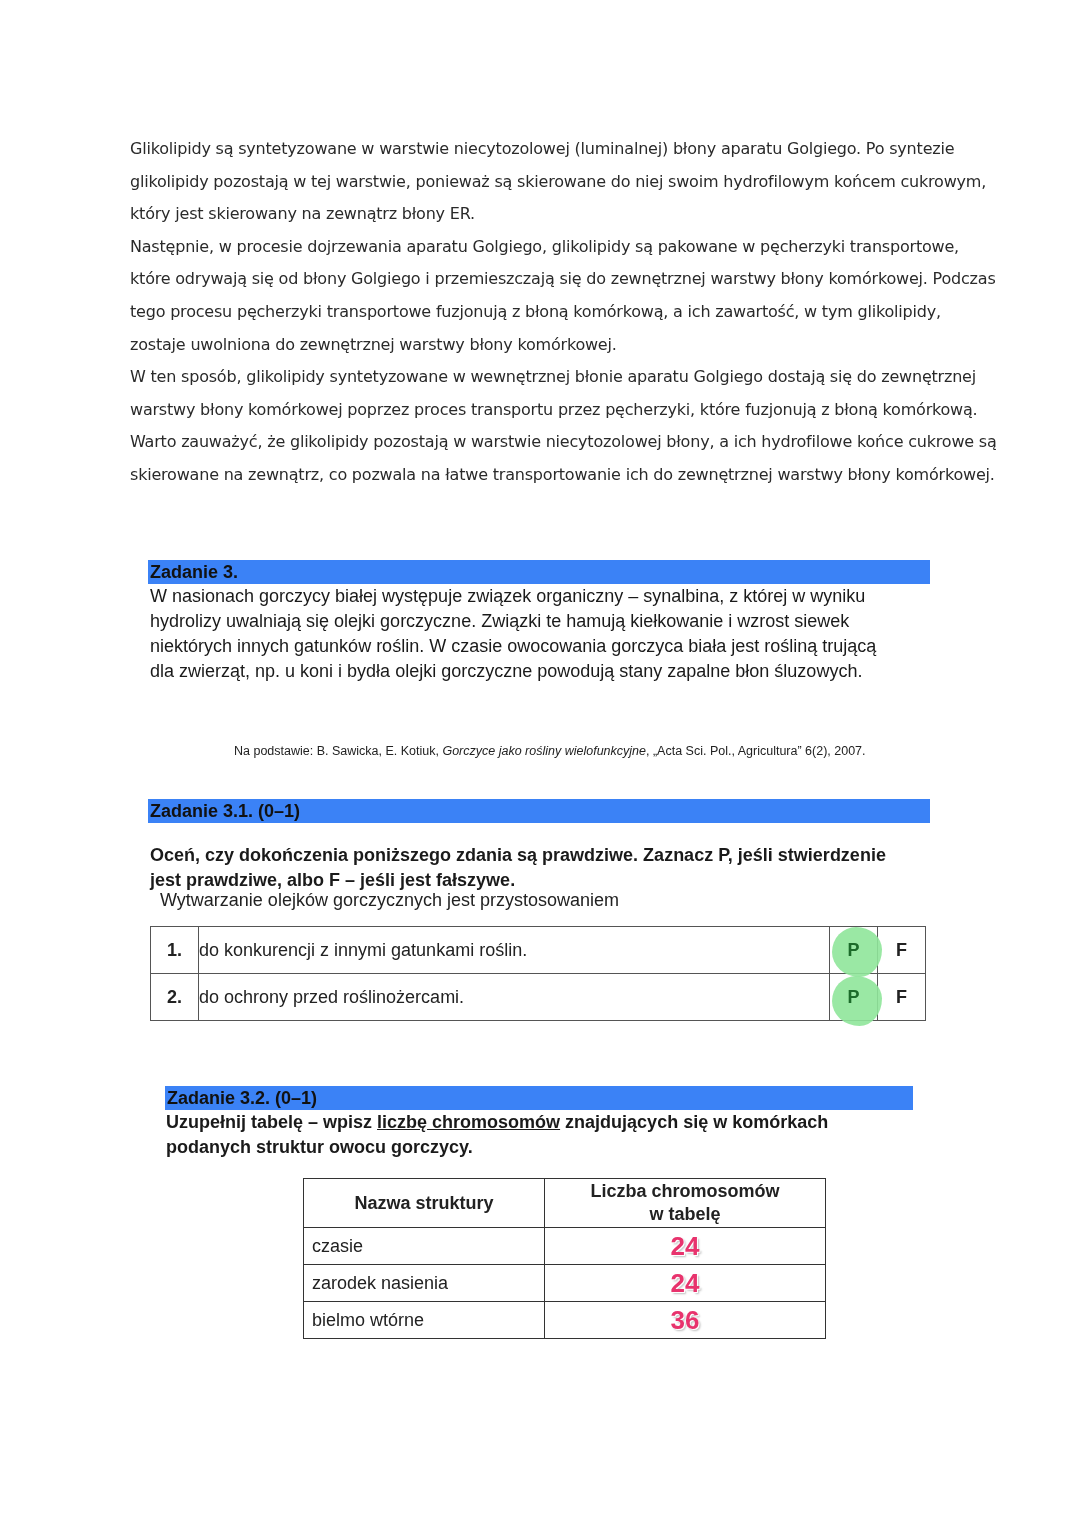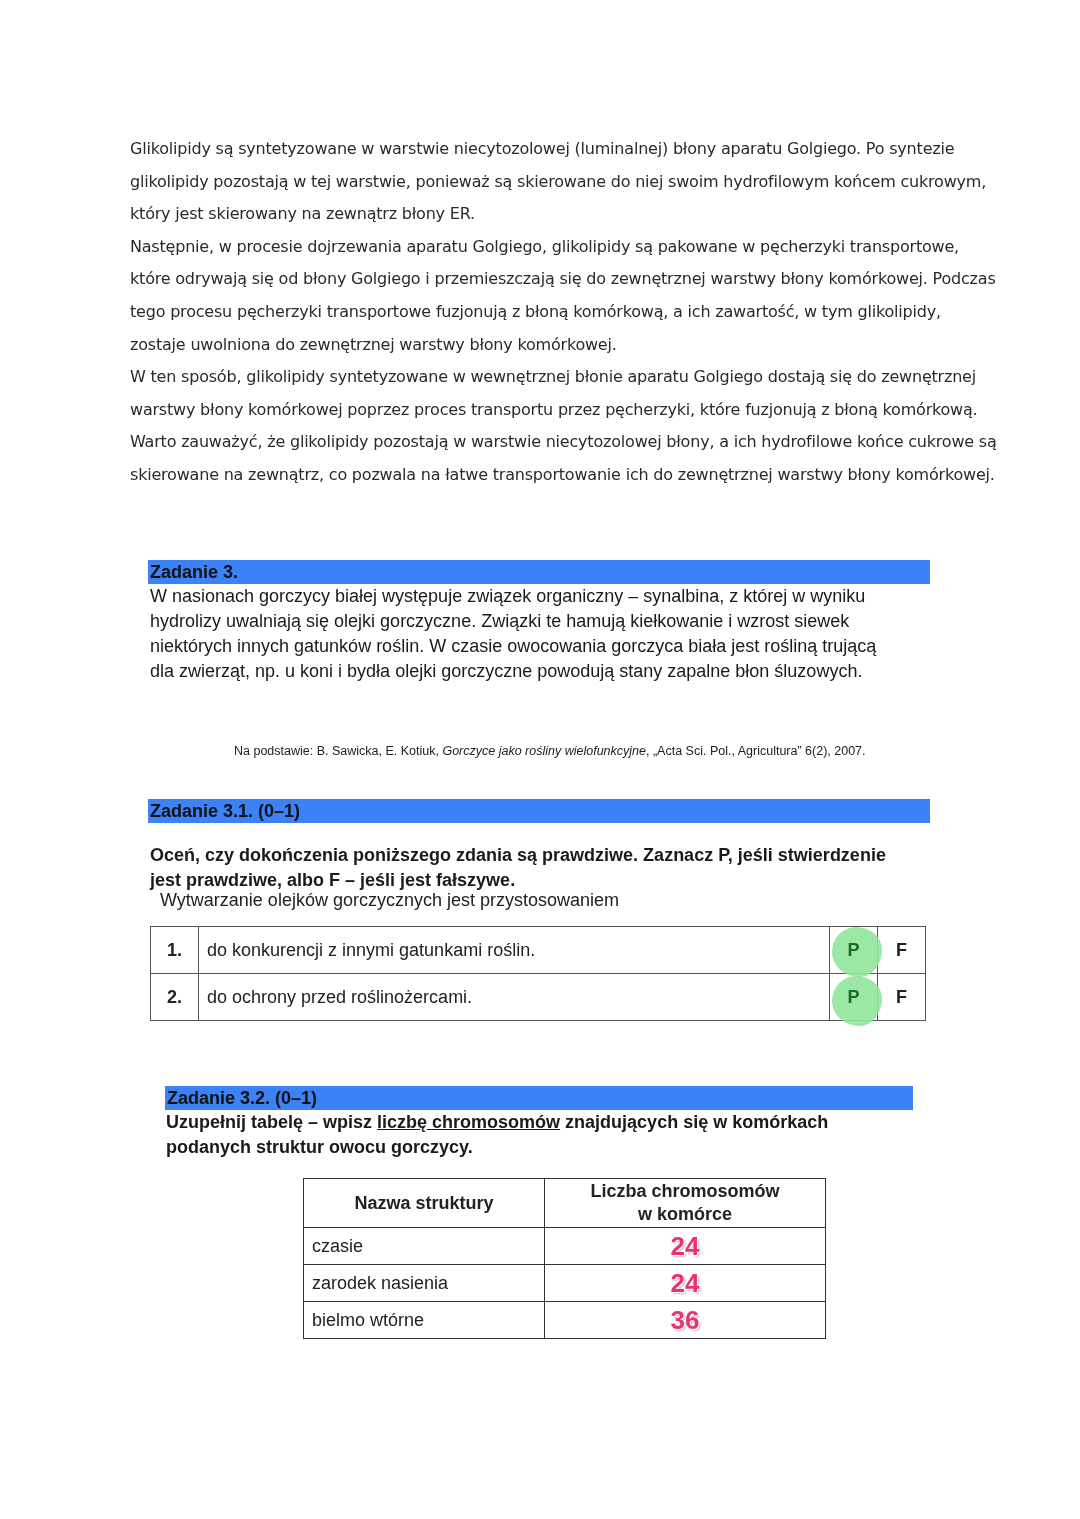--- a/index.html
+++ b/index.html
@@ -25,21 +25,21 @@
     }
     .lead {
       position: absolute; left: 160px; top: 890px; font-family: Liberation Sans, sans-serif; font-size: 18px; color: #222;
     }
     table.pf {
       position: absolute; left: 150px; top: 926px; width: 776px; border-collapse: collapse;
       font-family: "Liberation Sans", sans-serif; font-size: 18px;
     }
     table.pf td { border: 1.5px solid #555; height: 46px; padding: 0; }
     table.pf td.num { width: 47px; text-align: center; font-weight: bold; }
-    table.pf td.txt { padding-left: 8px; }
+    table.pf td.txt { }
     table.pf td.pcell { width: 47px; text-align: center; font-weight: bold; position: relative; }
     table.pf td.fcell { width: 47px; text-align: center; font-weight: bold; }
     .blob {
       position: absolute; left: 2px; top: 0px; width: 50px; height: 50px; background: #8fe59a;
       border-radius: 48% 52% 45% 55% / 50% 45% 55% 50%; opacity: 0.9;
     }
     .pcell span.lbl { position: relative; color: #1c6b2a; z-index: 2; }
     table.chrom {
       position: absolute; left: 303px; top: 1178px; width: 523px; border-collapse: collapse;
       font-family: "Liberation Sans", sans-serif; font-size: 18px;
@@ -111,21 +111,21 @@
   <div><span>Uzupełnij tabelę – wpisz </span><u>liczbę chromosomów</u><span> znajdujących się w komórkach</span></div>
   <div>podanych struktur owocu gorczycy.</div>
 </div>
 
 <table class="chrom">
   <tbody>
       <tr>
     <th class="c1">Nazwa struktury</th>
     <th>
           <div>Liczba chromosomów</div>
-          <div>w komórce</div>
+          <div>w tabelę</div>
         </th>
   </tr>
   <tr>
     <td class="name">czasie</td>
     <td class="val">24</td>
   </tr>
   <tr>
     <td class="name">zarodek nasienia</td>
     <td class="val">24</td>
   </tr>

